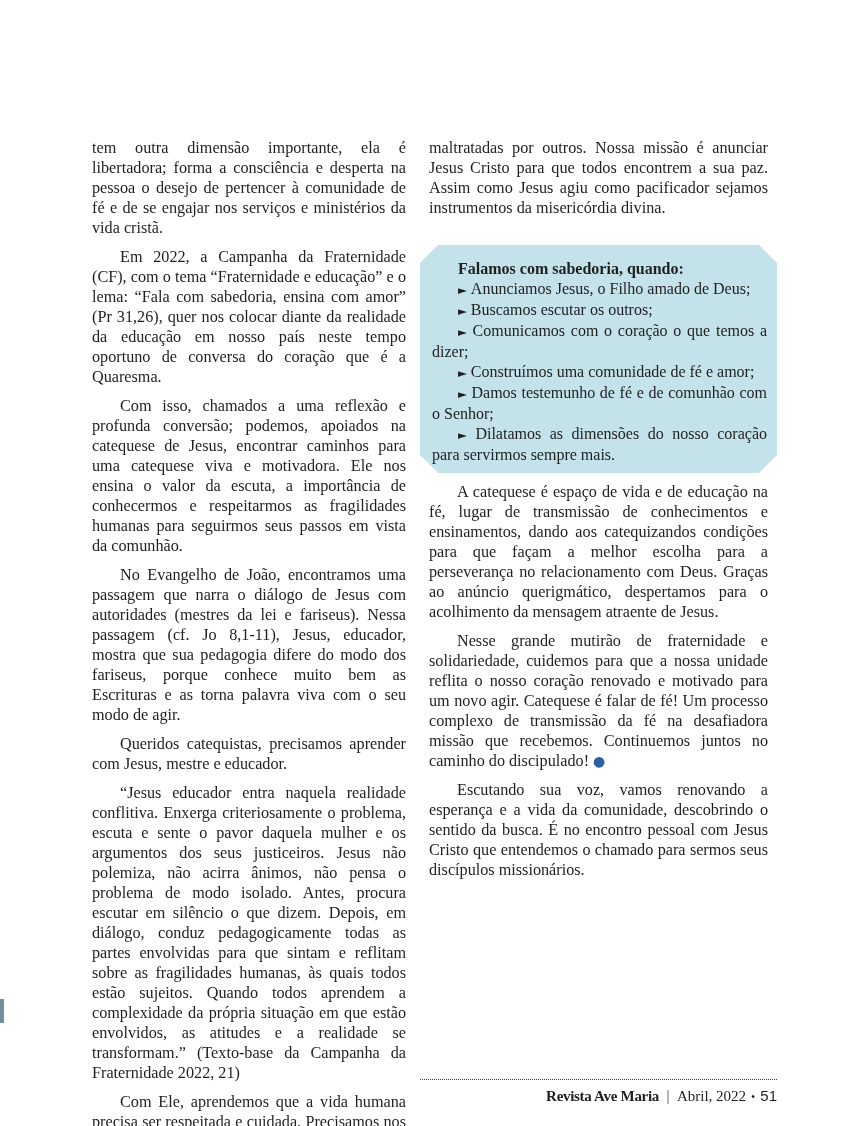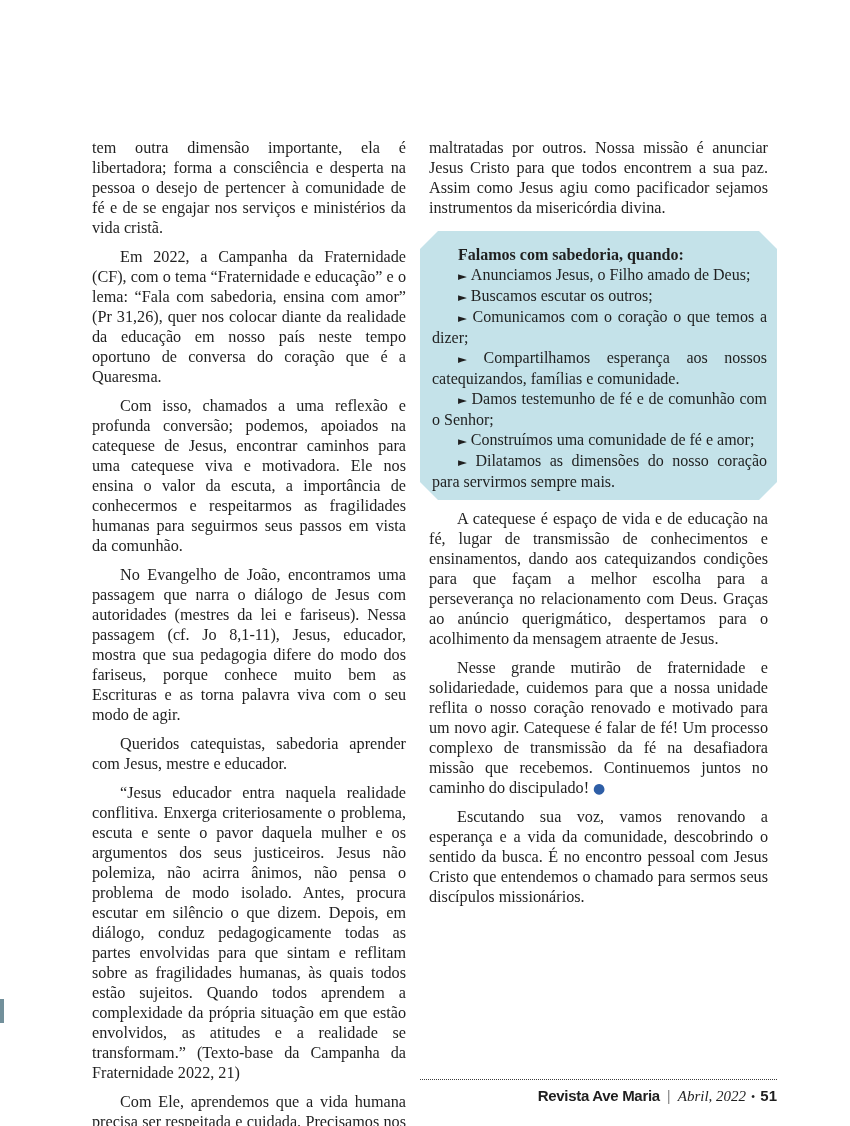--- a/index.html
+++ b/index.html
@@ -15,72 +15,71 @@
     background:var(--edge-mark,#72909b);
   }
   .col-left{position:absolute;left:83px;top:129px;width:332px;}
   .col-right{position:absolute;left:420px;top:129px;width:357px;}
   .par{
     margin:9px;font-size:16.2px;line-height:20px;
     text-align:justify;text-justify:inter-word;
   }
   .par.indent{text-indent:28px;}
   .box{
-    margin-top:13px;margin-bottom:9px;
+    margin-top:27px;margin-bottom:9px;
     background:var(--box-background,#c4e2e9);
     padding:14px 10px 8px 12px;
     clip-path:polygon(18px 0,calc(100% - 18px) 0,100% 18px,100% calc(100% - 18px),calc(100% - 18px) 100%,18px 100%,0 calc(100% - 18px),0 18px);
   }
   .box p{margin:0;font-size:16px;line-height:20px;text-align:justify;}
   .box-heading{font-weight:bold;text-indent:26px;}
   .box-heading:not(:first-child){margin-top:20px;}
   .box-item{text-indent:26px;}
   .bullet{font-family:"DejaVu Sans", sans-serif;font-size:11.5px;display:inline-block;text-indent:0;}
   .end-dot{color:var(--end-dot,#2e5ea6);font-family:"DejaVu Sans", sans-serif;font-size:14px;}
   .footer{position:absolute;left:420px;top:1079px;width:357px;}
   .footer-rule{border-top:1.6px dotted #3a3a3a;height:0;}
   .footer-text{
     text-align:right;margin-top:7px;font-size:15px;white-space:nowrap;
   }
-  .mag{font-family:Liberation Sans, sans-serif;font-weight:bold;letter-spacing:-0.3px;text-align:center;}
+  .mag{font-family:Liberation Serif, serif;font-weight:bold;letter-spacing:-0.3px;text-align:center;}
   .sep{font-family:"Liberation Sans", sans-serif;color:#8a8a8a;margin:0 7px;font-weight:300;}
-  .issue{font-family:"Liberation Serif", serif;font-style:italic;}
+  .issue{font-family:"Liberation Serif", serif;}
   .fdot{margin:0 5px;font-size:12px;}
-  .pagenum{font-family:"Liberation Sans", sans-serif;font-weight:bold;}
+  .pagenum{font-family:"Liberation Sans", sans-serif;font-weight:normal;}
 </style>
 </head>
 <body style="--text: #1f1f1f; --box-background: #c4e2e9; --end-dot: #2e5ea6; --edge-mark: #72909b;">
 
 <div class="page">
 
   <div class="edge-mark"></div>
 
   <section class="col-left">
       <p class="par">tem outra dimensão importante, ela é libertadora; forma a consciência e desperta na pessoa o desejo de pertencer à comunidade de fé e de se engajar nos serviços e ministérios da vida cristã.</p>
       <p class="par indent">Em 2022, a Campanha da Fraternidade (CF), com o tema “Fraternidade e educação” e o lema: “Fala com sabedoria, ensina com amor” (Pr 31,26), quer nos colocar diante da realidade da educação em nosso país neste tempo oportuno de conversa do coração que é a Quaresma.</p>
       <p class="par indent">Com isso, chamados a uma reflexão e profunda conversão; podemos, apoiados na catequese de Jesus, encontrar caminhos para uma catequese viva e motivadora. Ele nos ensina o valor da escuta, a importância de conhecermos e respeitarmos as fragilidades humanas para seguirmos seus passos em vista da comunhão.</p>
       <p class="par indent">No Evangelho de João, encontramos uma passagem que narra o diálogo de Jesus com autoridades (mestres da lei e fariseus). Nessa passagem (cf. Jo 8,1-11), Jesus, educador, mostra que sua pedagogia difere do modo dos fariseus, porque conhece muito bem as Escrituras e as torna palavra viva com o seu modo de agir.</p>
-      <p class="par indent">Queridos catequistas, sabedoria aprender com Jesus, mestre e educador.</p>
+      <p class="par indent">Queridos catequistas, precisamos aprender com Jesus, mestre e educador.</p>
       <p class="par indent">“Jesus educador entra naquela realidade conflitiva. Enxerga criteriosamente o problema, escuta e sente o pavor daquela mulher e os argumentos dos seus justiceiros. Jesus não polemiza, não acirra ânimos, não pensa o problema de modo isolado. Antes, procura escutar em silêncio o que dizem. Depois, em diálogo, conduz pedagogicamente todas as partes envolvidas para que sintam e reflitam sobre as fragilidades humanas, às quais todos estão sujeitos. Quando todos aprendem a complexidade da própria situação em que estão envolvidos, as atitudes e a realidade se transformam.” (Texto-base da Campanha da Fraternidade 2022, 21)</p>
       <p class="par indent">Com Ele, aprendemos que a vida humana precisa ser respeitada e cuidada. Precisamos nos colocar no lugar do outro. No ministério da catequese, vamos encontrar pessoas cansadas e abatidas por terem sido rejeitas, humilhadas e</p>
     </section>
 
   <section class="col-right">
     <div>
         <p class="par">maltratadas por outros. Nossa missão é anunciar Jesus Cristo para que todos encontrem a sua paz. Assim como Jesus agiu como pacificador sejamos instrumentos da misericórdia divina.</p>
       </div>
 
     <div class="box">
         <p class="box-heading">Falamos com sabedoria, quando:</p>
         <p class="box-item"><span class="bullet">►</span>&nbsp;Anunciamos Jesus, o Filho amado de Deus;</p>
         <p class="box-item"><span class="bullet">►</span>&nbsp;Buscamos escutar os outros;</p>
         <p class="box-item"><span class="bullet">►</span>&nbsp;Comunicamos com o coração o que temos a dizer;</p>
-        <p class="box-item"><span class="bullet">►</span>&nbsp;Compartilhamos esperança aos nossos catequizandos, famílias e comunidade.</p>
+        <p class="box-item"><span class="bullet">►</span>&nbsp;Construímos uma comunidade de fé e amor;</p>
         <p class="box-item"><span class="bullet">►</span>&nbsp;Damos testemunho de fé e de comunhão com o Senhor;</p>
-        <p class="box-item"><span class="bullet">►</span>&nbsp;Construímos uma comunidade de fé e amor;</p>
         <p class="box-item"><span class="bullet">►</span>&nbsp;Dilatamos as dimensões do nosso coração para servirmos sempre mais.</p>
       </div>
 
     <div>
         <p class="par indent">A catequese é espaço de vida e de educação na fé, lugar de transmissão de conhecimentos e ensinamentos, dando aos catequizandos condições para que façam a melhor escolha para a perseverança no relacionamento com Deus. Graças ao anúncio querigmático, despertamos para o acolhimento da mensagem atraente de Jesus.</p>
         <p class="par indent">Nesse grande mutirão de fraternidade e solidariedade, cuidemos para que a nossa unidade reflita o nosso coração renovado e motivado para um novo agir. Catequese é falar de fé! Um processo complexo de transmissão da fé na desafiadora missão que recebemos. Continuemos juntos no caminho do discipulado!&nbsp;<span class="end-dot">●</span></p>
         <p class="par indent">Escutando sua voz, vamos renovando a esperança e a vida da comunidade, descobrindo o sentido da busca. É no encontro pessoal com Jesus Cristo que entendemos o chamado para sermos seus discípulos missionários.</p>
       </div>
   </section>
 

